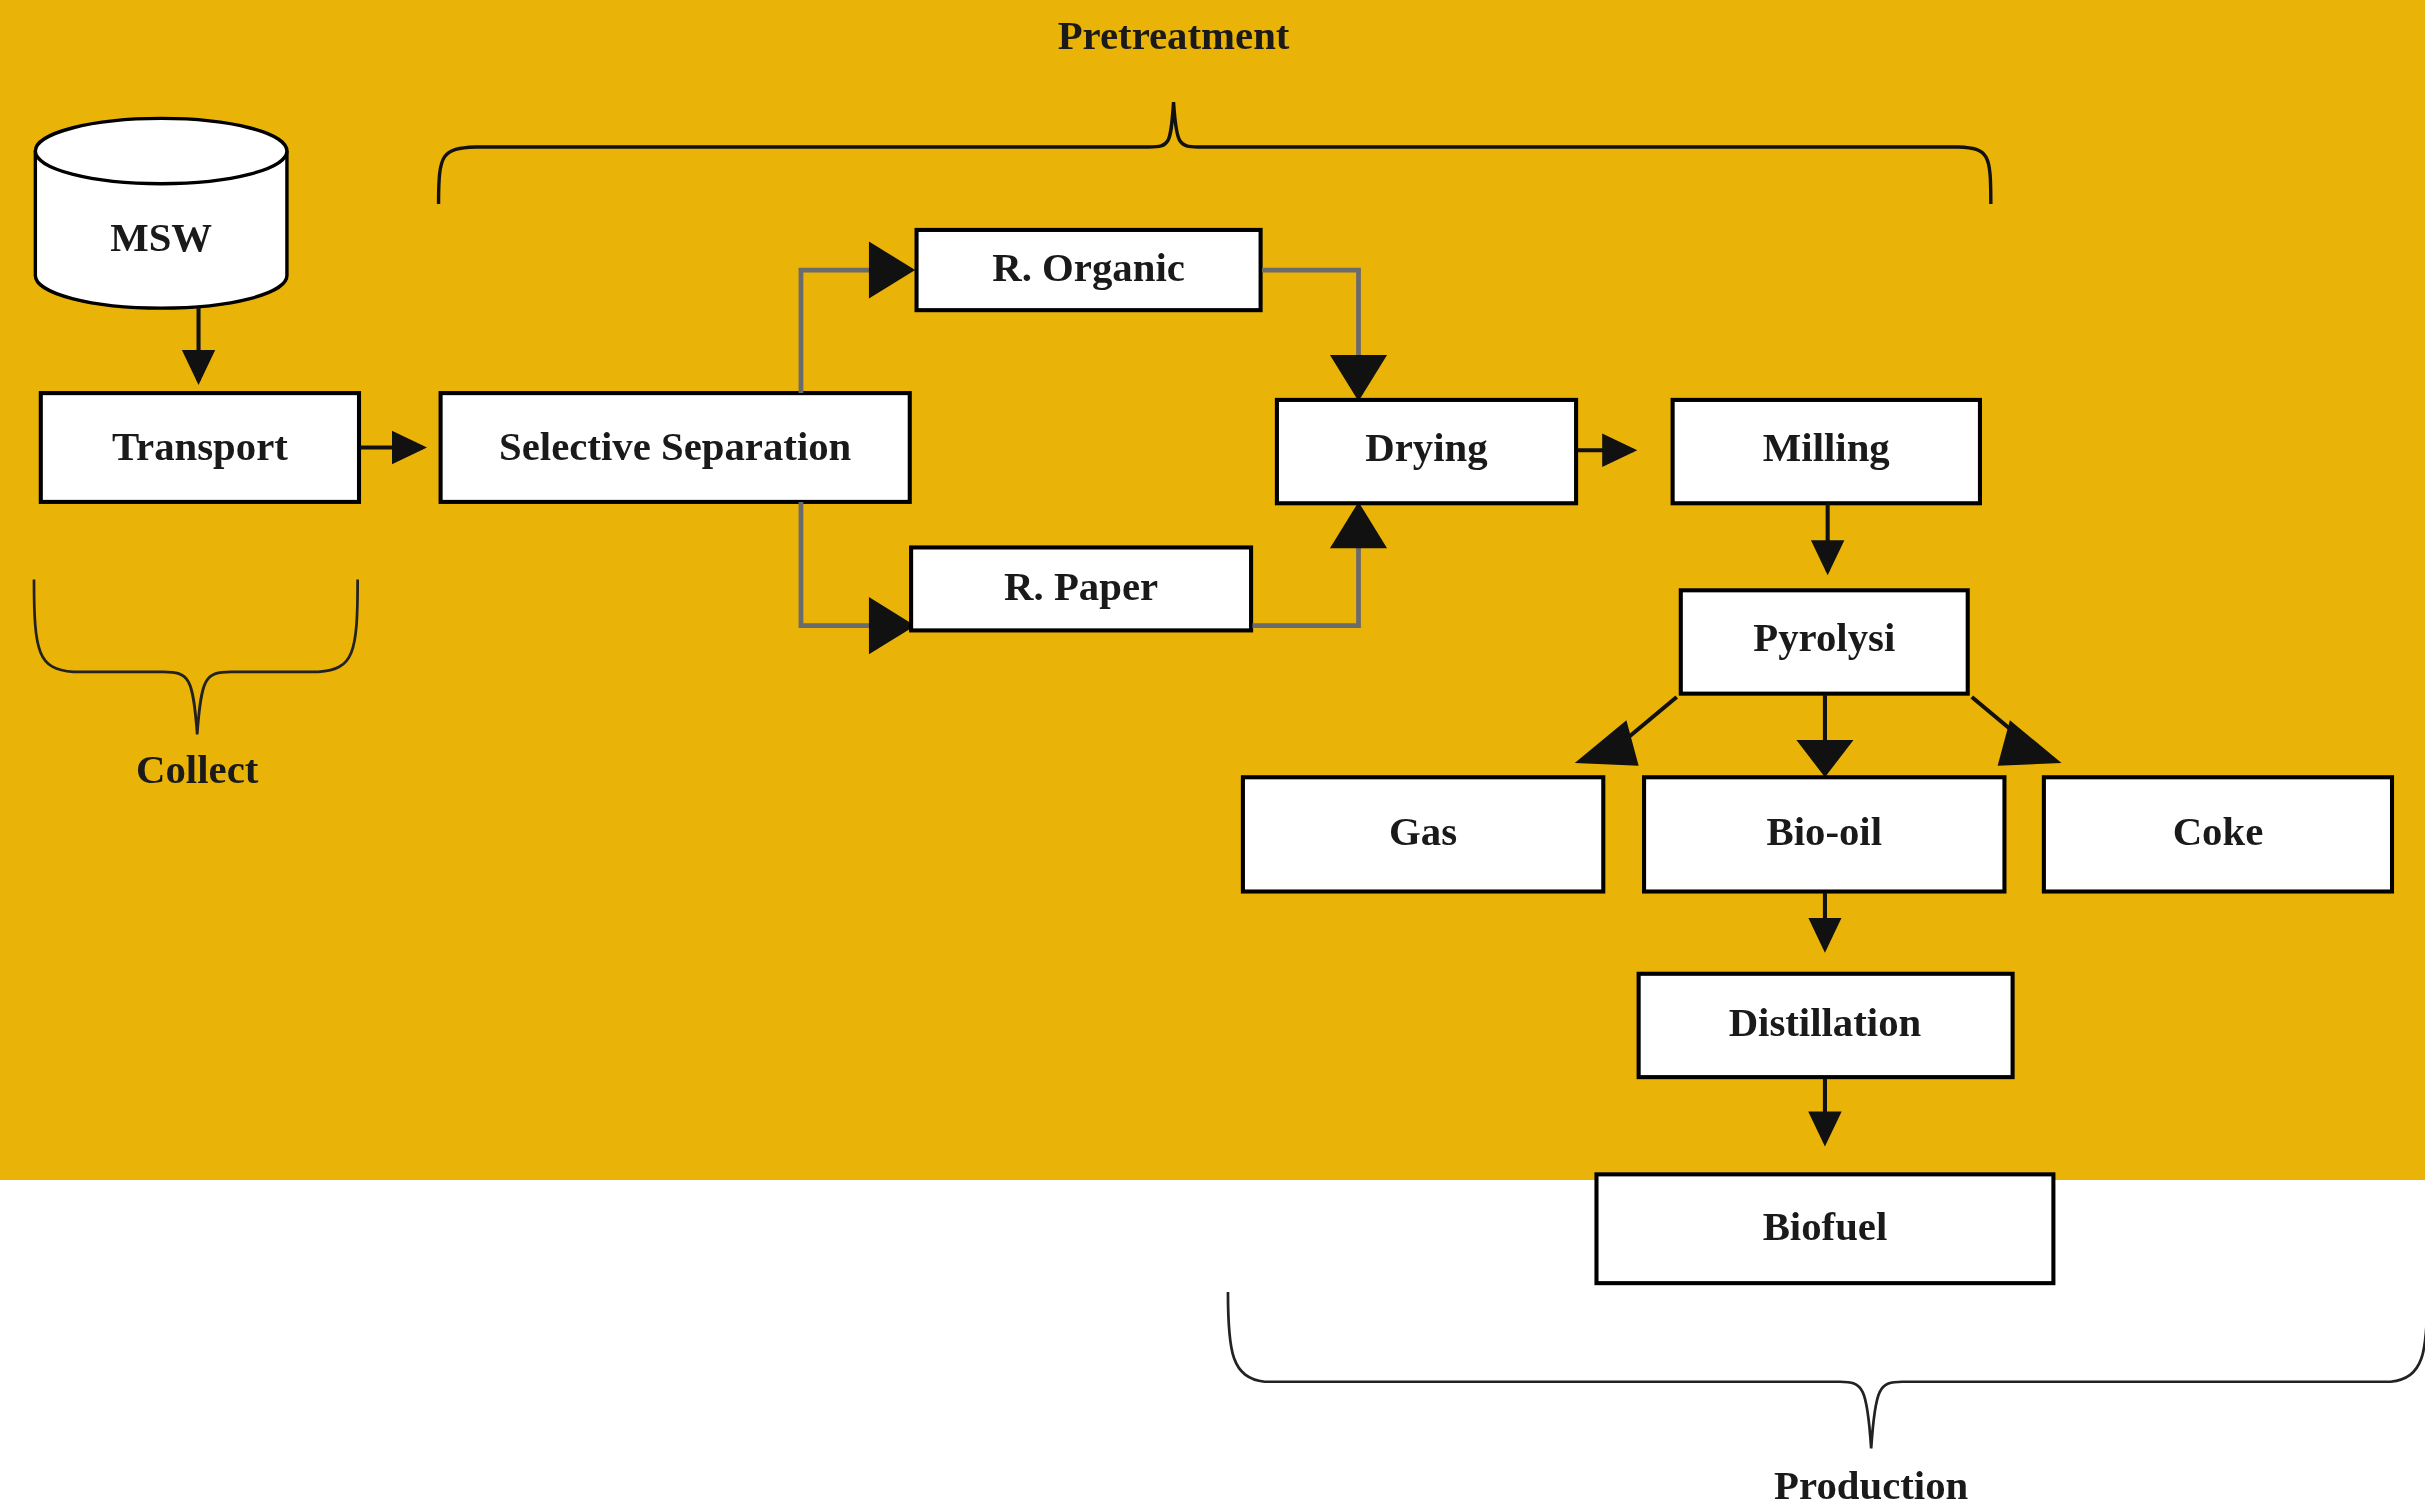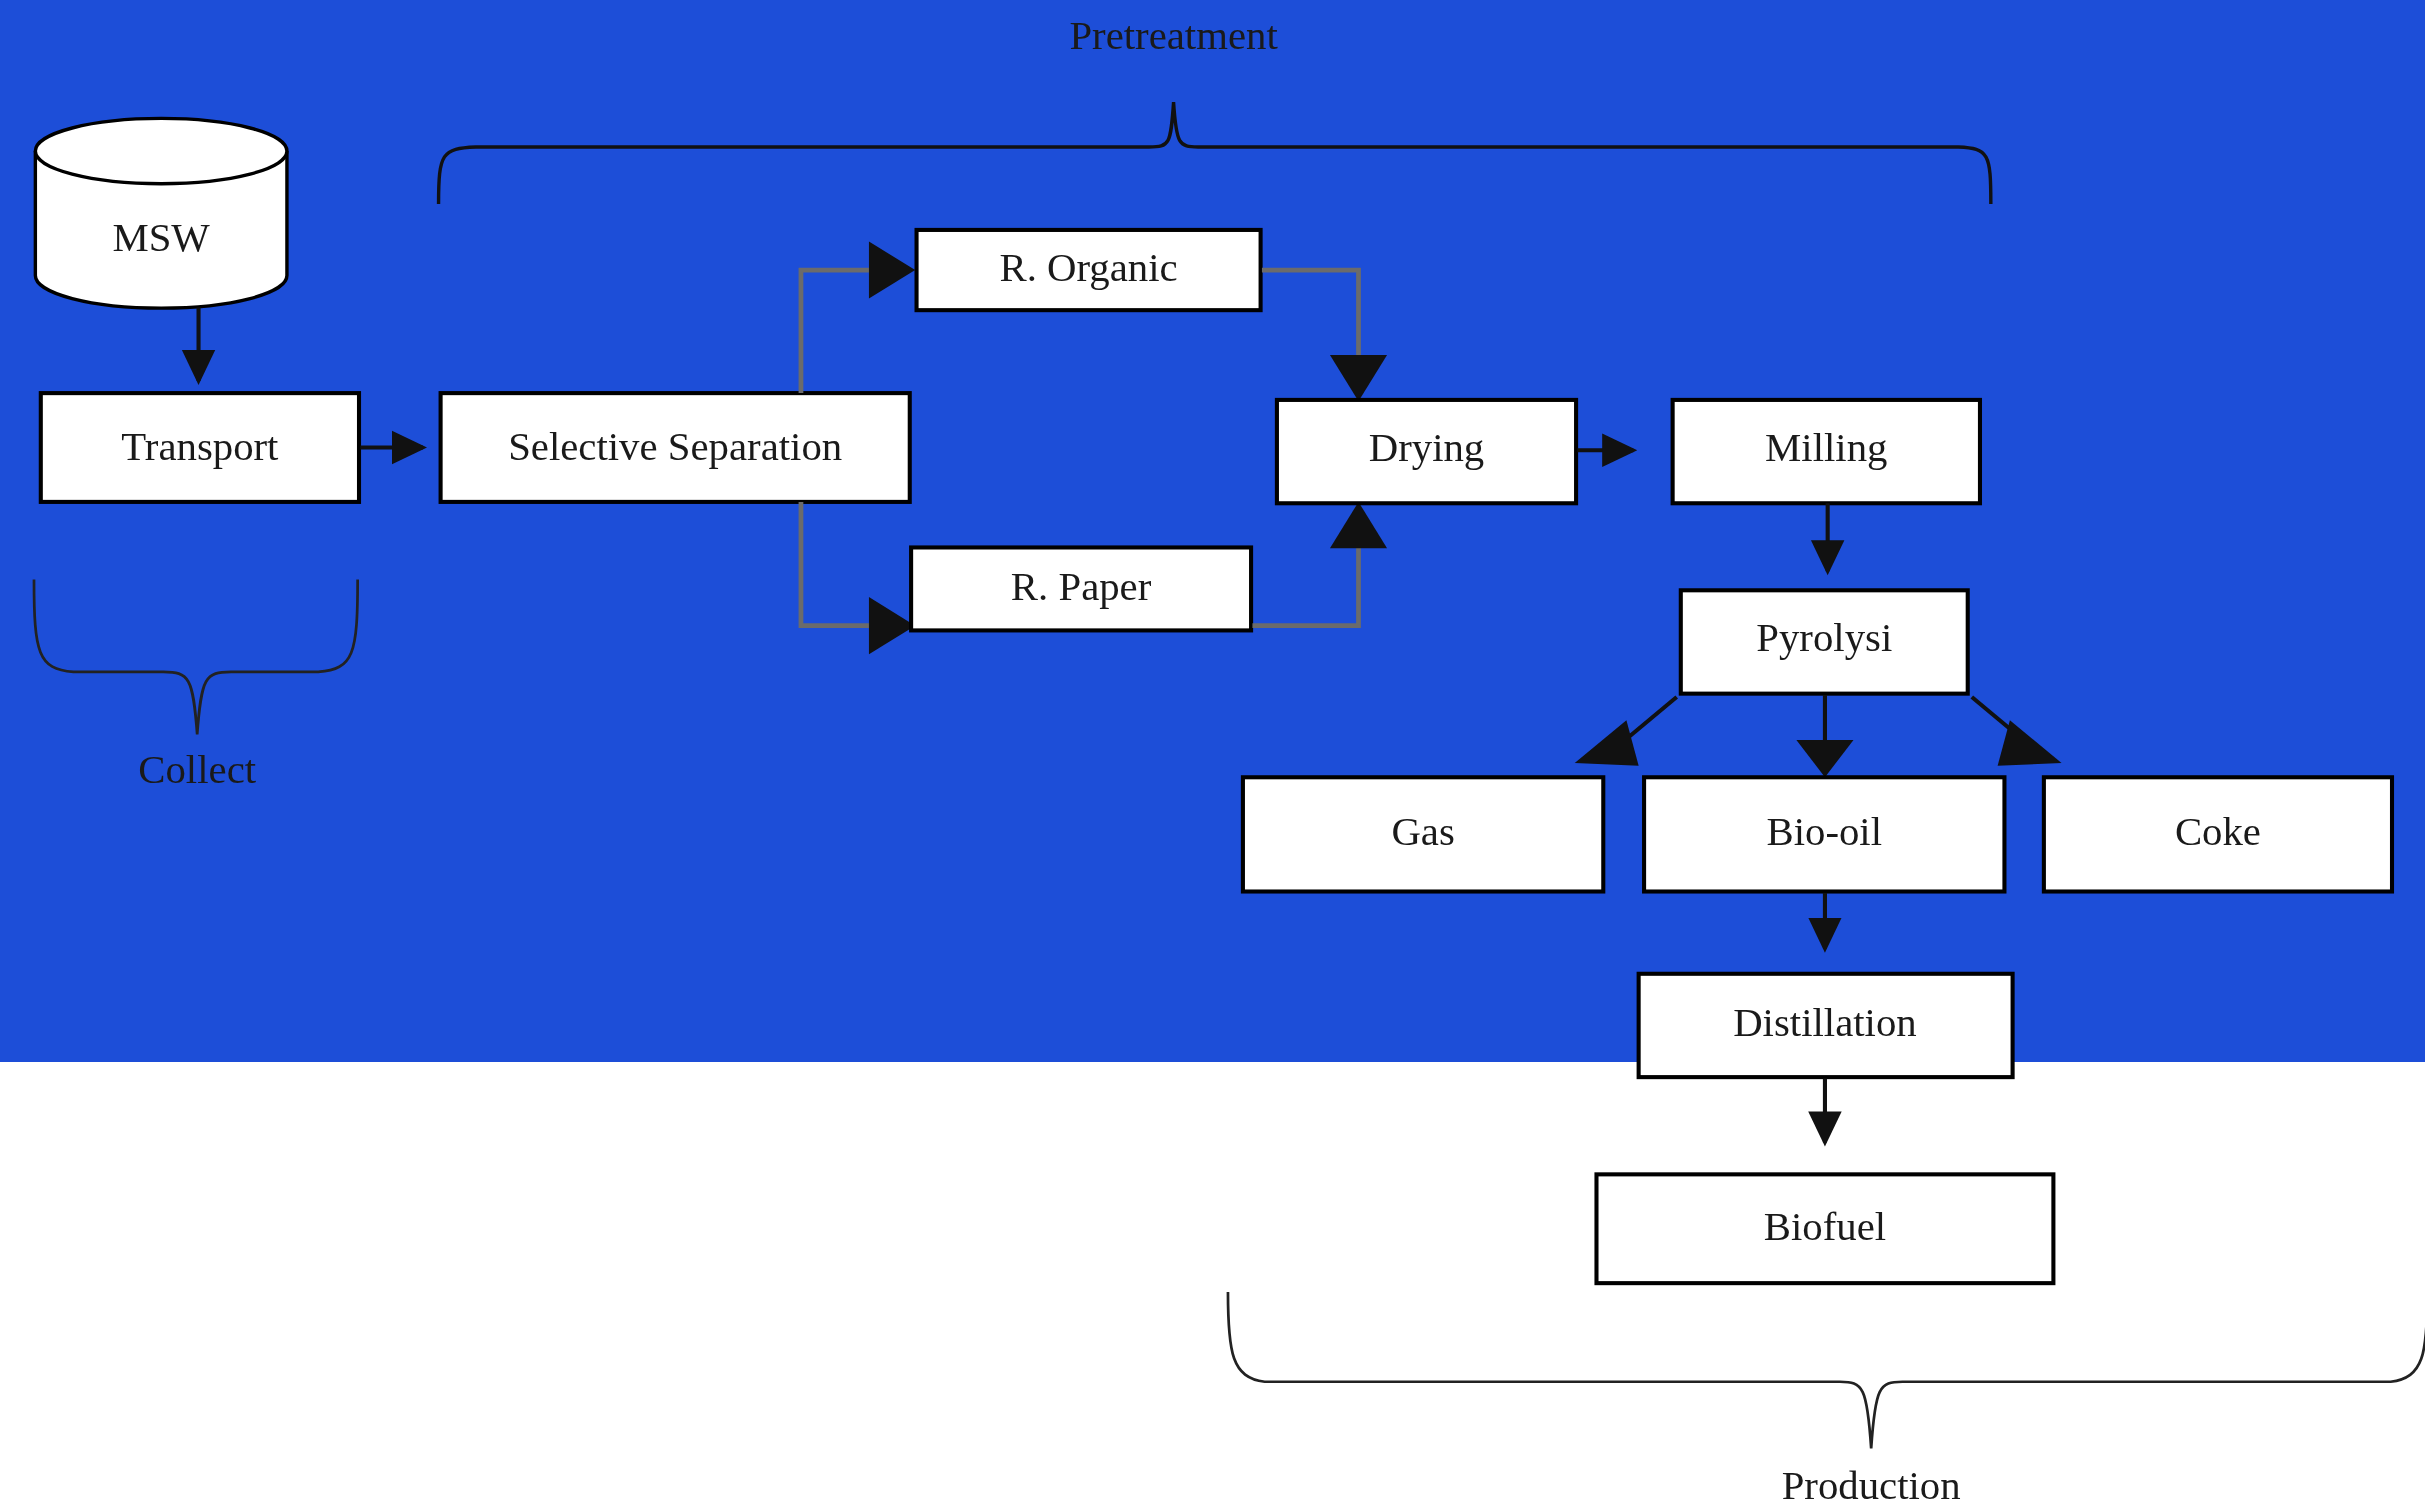--- a/index.html
+++ b/index.html
@@ -9,22 +9,23 @@
   }
   body {
     width: 2426px;
     height: 1509px;
     font-family: "Liberation Serif", "DejaVu Serif", serif;
     overflow: hidden;
   }
   #diagram-root {
     position: relative;
     width: 2426px;
-    height: 1062px;
-    background: #1d4ed8;
+    height: 1180px;
+    background: #eab308;
+    font-weight: bold;
   }
   svg.flow {
     position: absolute;
     left: 0;
     top: 0;
     width: 2426px;
     height: 1509px;
   }
   .node-box {
     fill: #ffffff;

